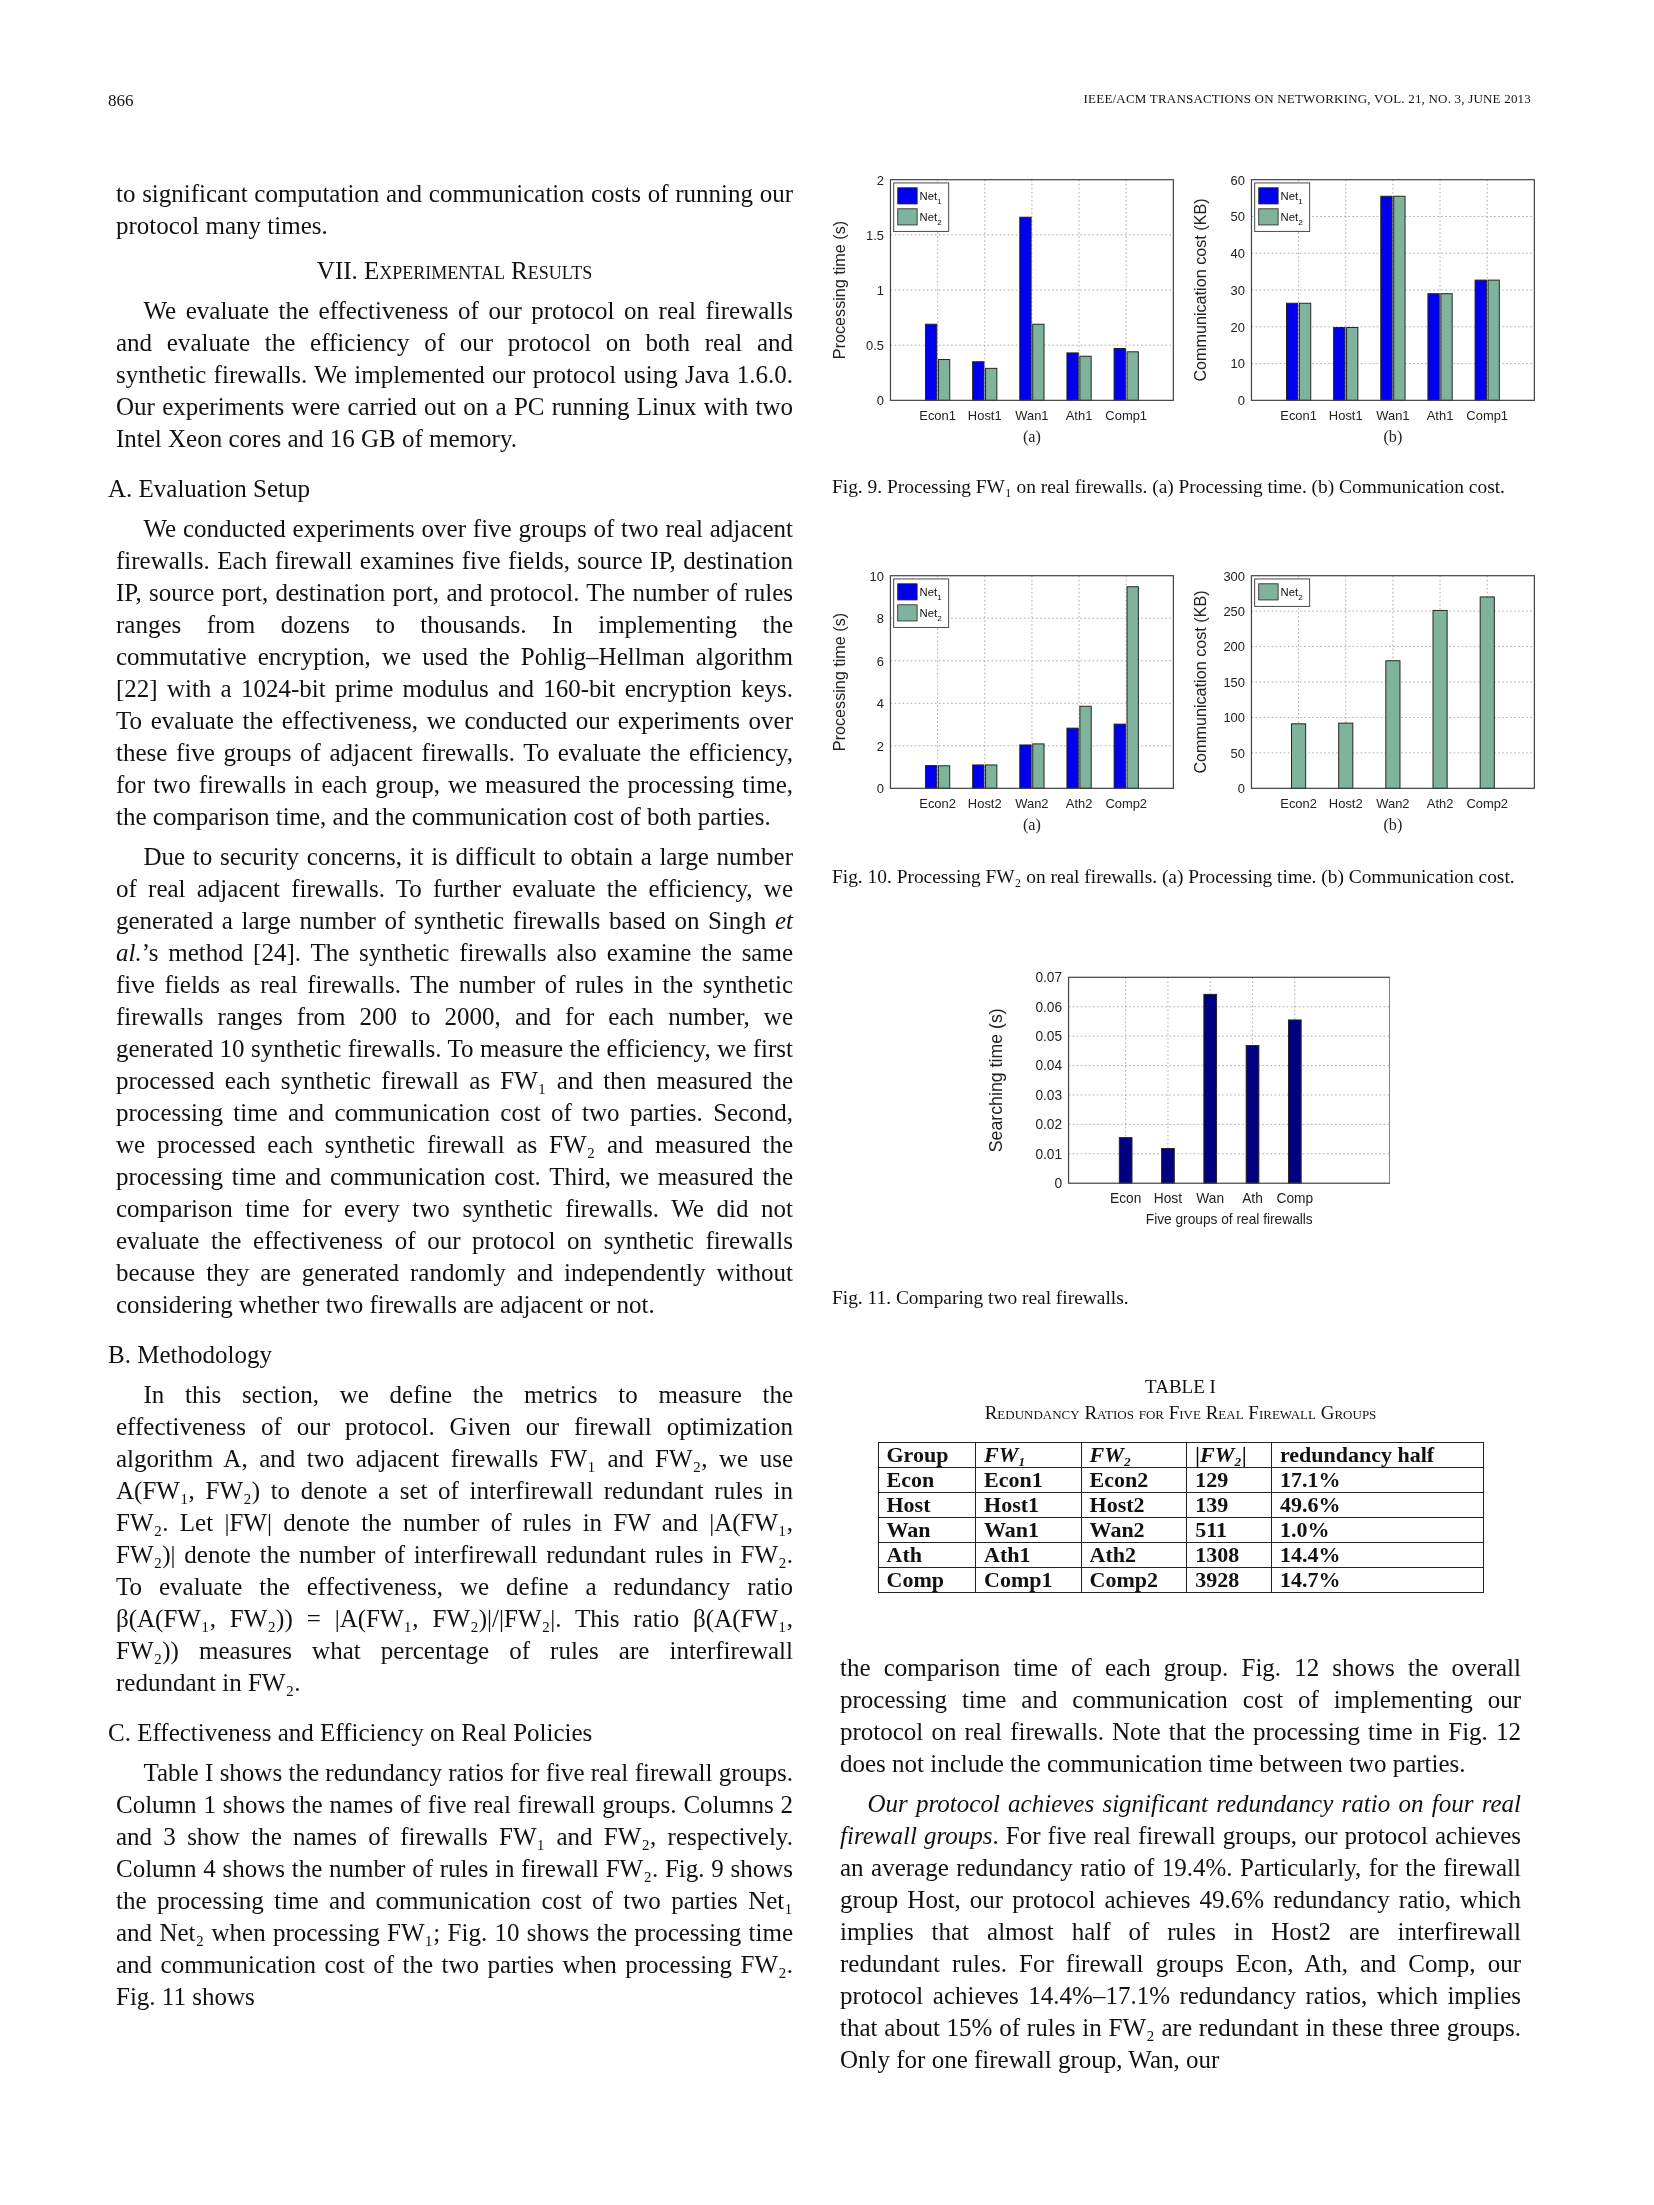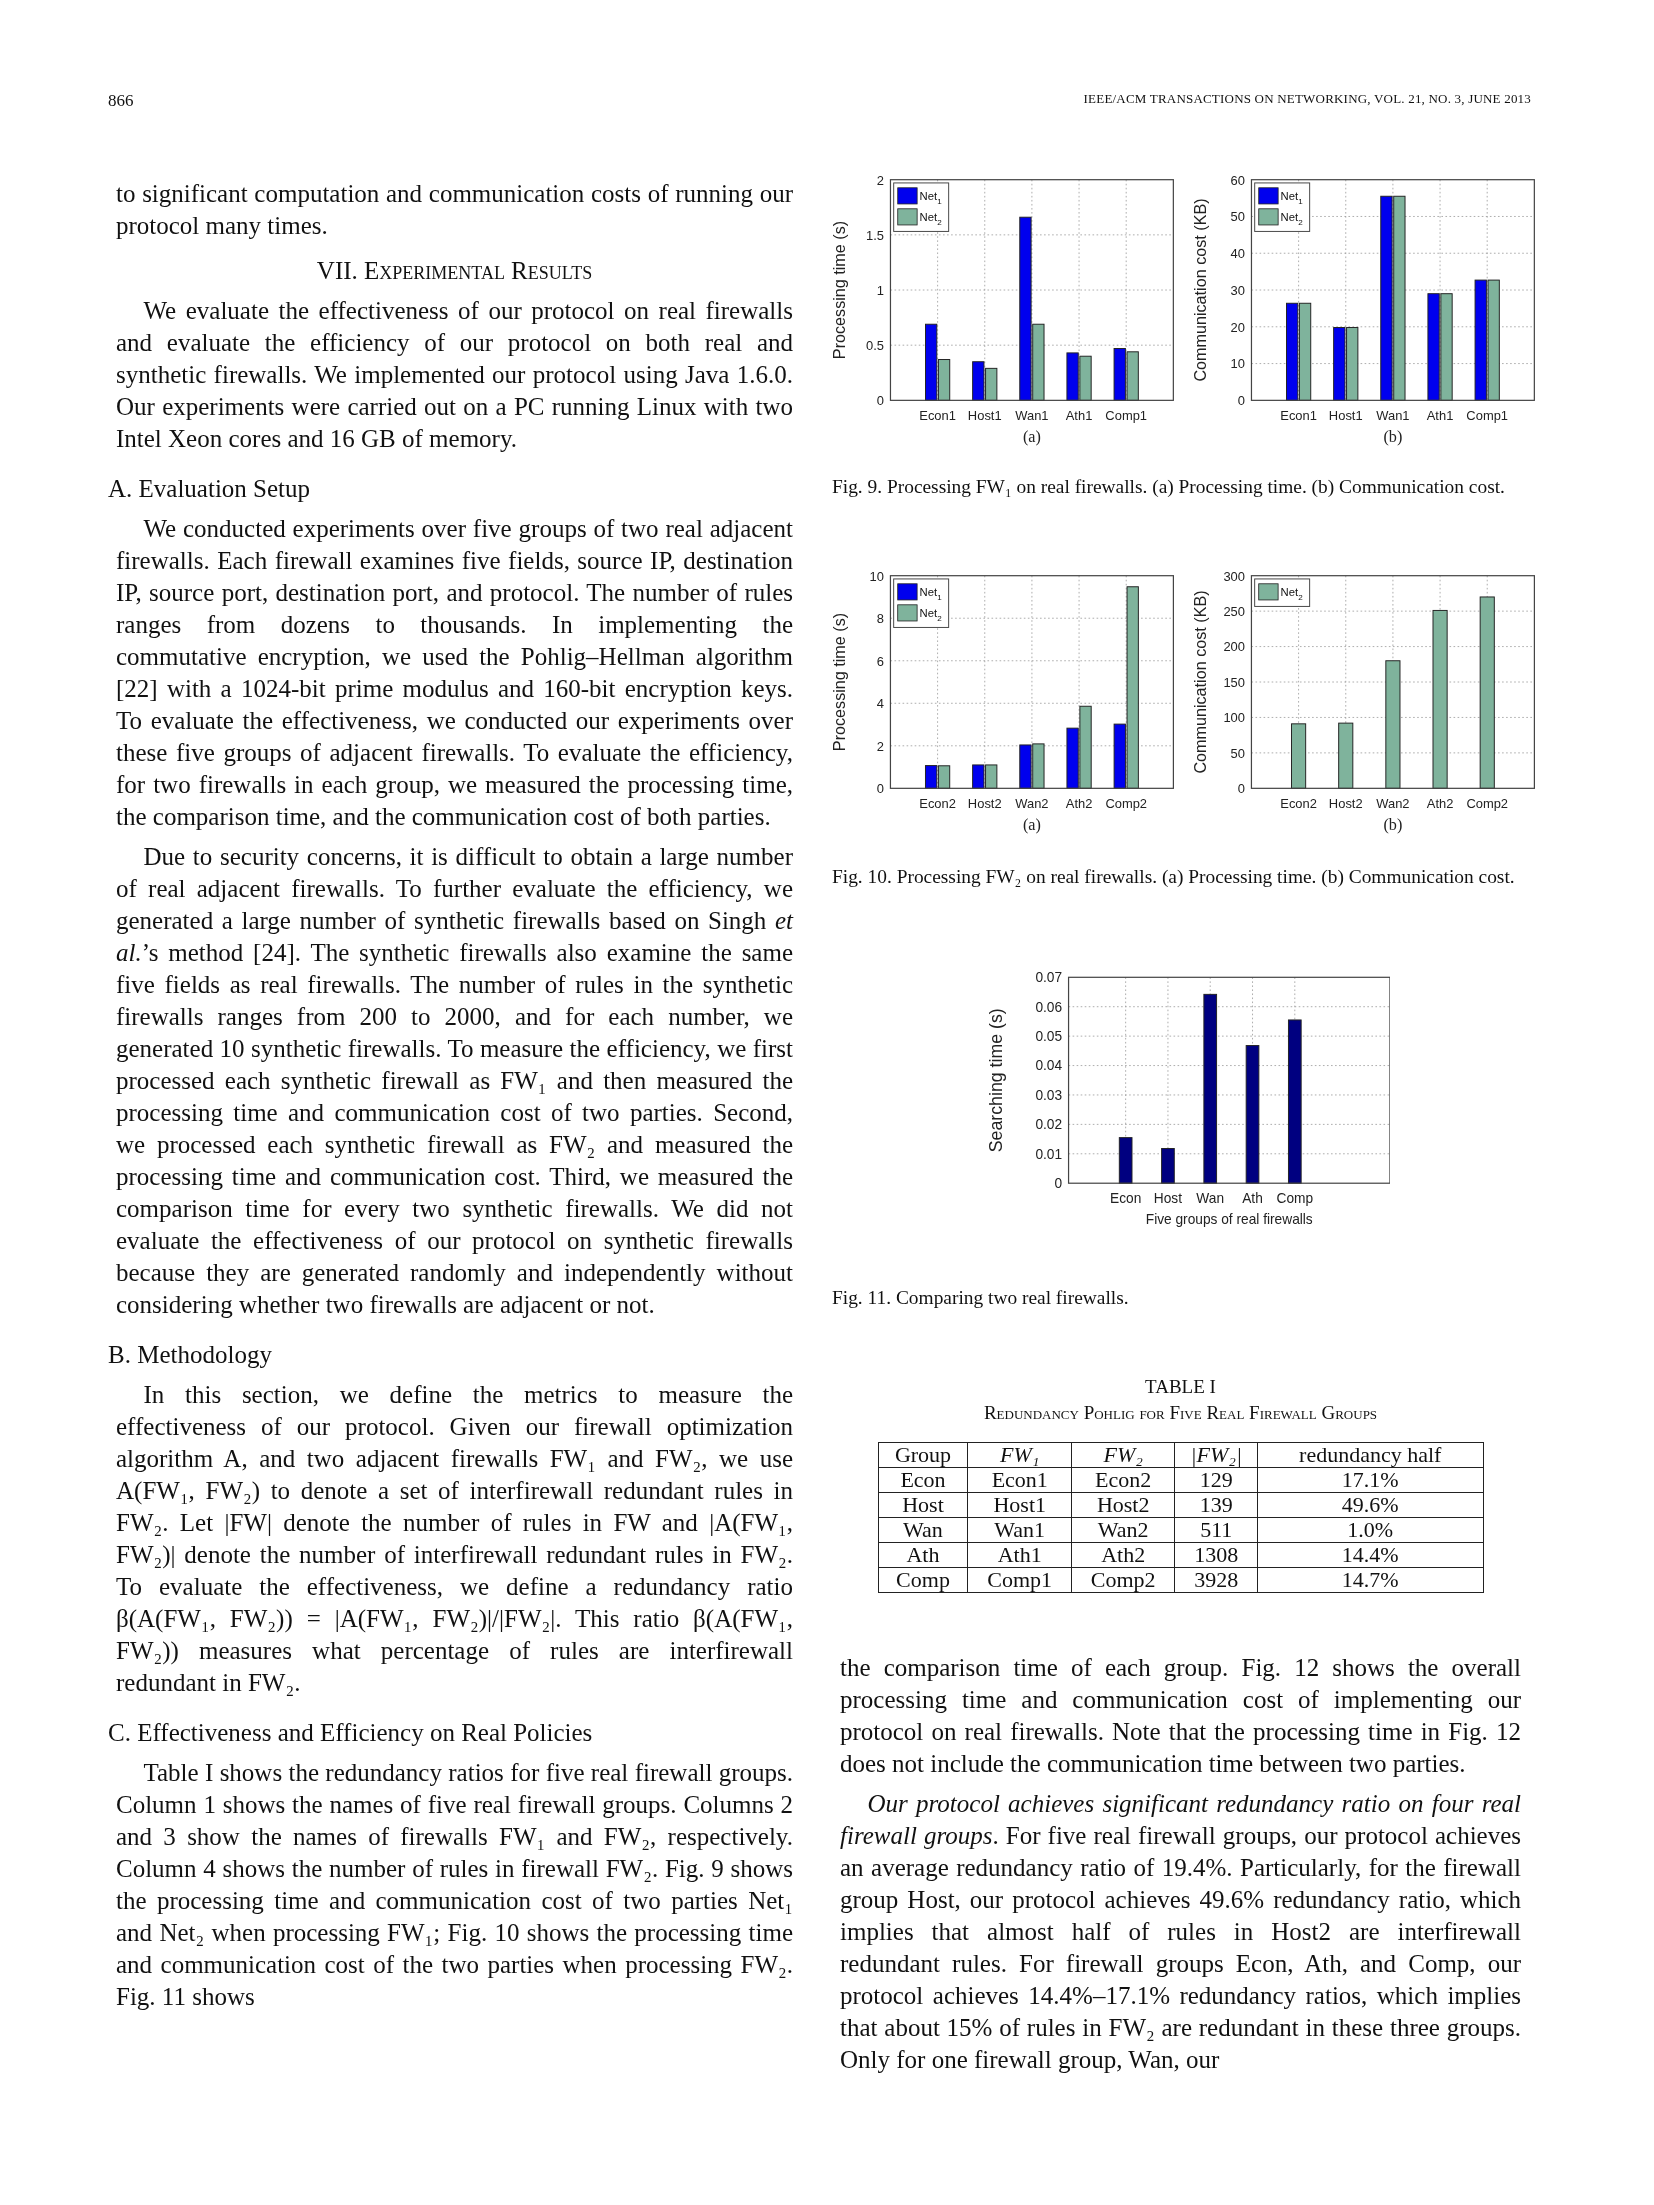--- a/index.html
+++ b/index.html
@@ -14,21 +14,21 @@
   p.noindent { text-indent: 0; }
   .section-title { text-align: center; margin: 13px 0 4.8px 0; font-size: 25px; }
   .sc { font-variant: small-caps; }
   .subsec { margin: 18px 0 8px 0; text-indent: 0; }
   i, .mi { font-style: italic; }
   .fig-caption { font-size: 19.4px; line-height: 24px; text-align: justify; }
   .abs { position: absolute; }
   .chart svg text { font-family: "Liberation Sans", "DejaVu Sans", sans-serif; }
   .table-caption { text-align: center; font-size: 19px; line-height: 26px; }
   table.red { border-collapse: collapse; font-size: 22px; line-height: 24px; }
-  table.red td, table.red th { border: 1.6px solid #222; padding: 0 0; text-align: center; font-weight: normal; }
+  table.red td, table.red th { border: 1.6px solid #222; padding: 0 8px; text-align: left; font-weight: bold; }
 </style>
 </head>
 <body>
 
 <div class="hdr-left">866</div>
 <div class="hdr-right">IEEE/ACM TRANSACTIONS ON NETWORKING, VOL. 21, NO. 3, JUNE 2013</div>
 
 <div class="col col-left">
   <p class="noindent">to significant computation and communication costs of running our protocol many times.</p>
   <div class="section-title sc">VII. Experimental Results</div>
@@ -232,21 +232,21 @@
       <rect x="341.94736842105266" y="124.51428571428573" width="15.710526315789474" height="170.48571428571427" fill="#000080" stroke="#222" stroke-width="1.2"></rect>
       <rect x="394.3157894736842" y="92.82142857142858" width="15.710526315789474" height="202.17857142857142" fill="#000080" stroke="#222" stroke-width="1.2"></rect>
       <rect x="122" y="40" width="398" height="255" fill="none" stroke="#444" stroke-width="1.5"></rect>
       <text x="40" y="167.5" transform="rotate(-90 40 167.5)" text-anchor="middle" font-size="22" fill="#222">Searching time (s)</text>
       <text x="321" y="345" text-anchor="middle" font-size="17" fill="#222">Five groups of real firewalls</text>
     </svg></div>
 <div class="abs fig-caption" style="left:832px; top:1286px; width:697px;">Fig. 11.   Comparing two real firewalls.</div>
 
 <div class="abs" style="left:832px; top:1374px; width:697px;">
   <div class="table-caption">TABLE I</div>
-  <div class="table-caption sc">Redundancy Pohlig for Five Real Firewall Groups</div>
+  <div class="table-caption sc">Redundancy Ratios for Five Real Firewall Groups</div>
   <table class="red" style="margin:16px auto 0 auto; width:606px;">
     <thead>
         <tr>
       <th>Group</th>
       <th class="mi">FW₁</th>
       <th class="mi">FW₂</th>
       <th class="mi">|FW₂|</th>
       <th>redundancy half</th>
     </tr>
       </thead>

